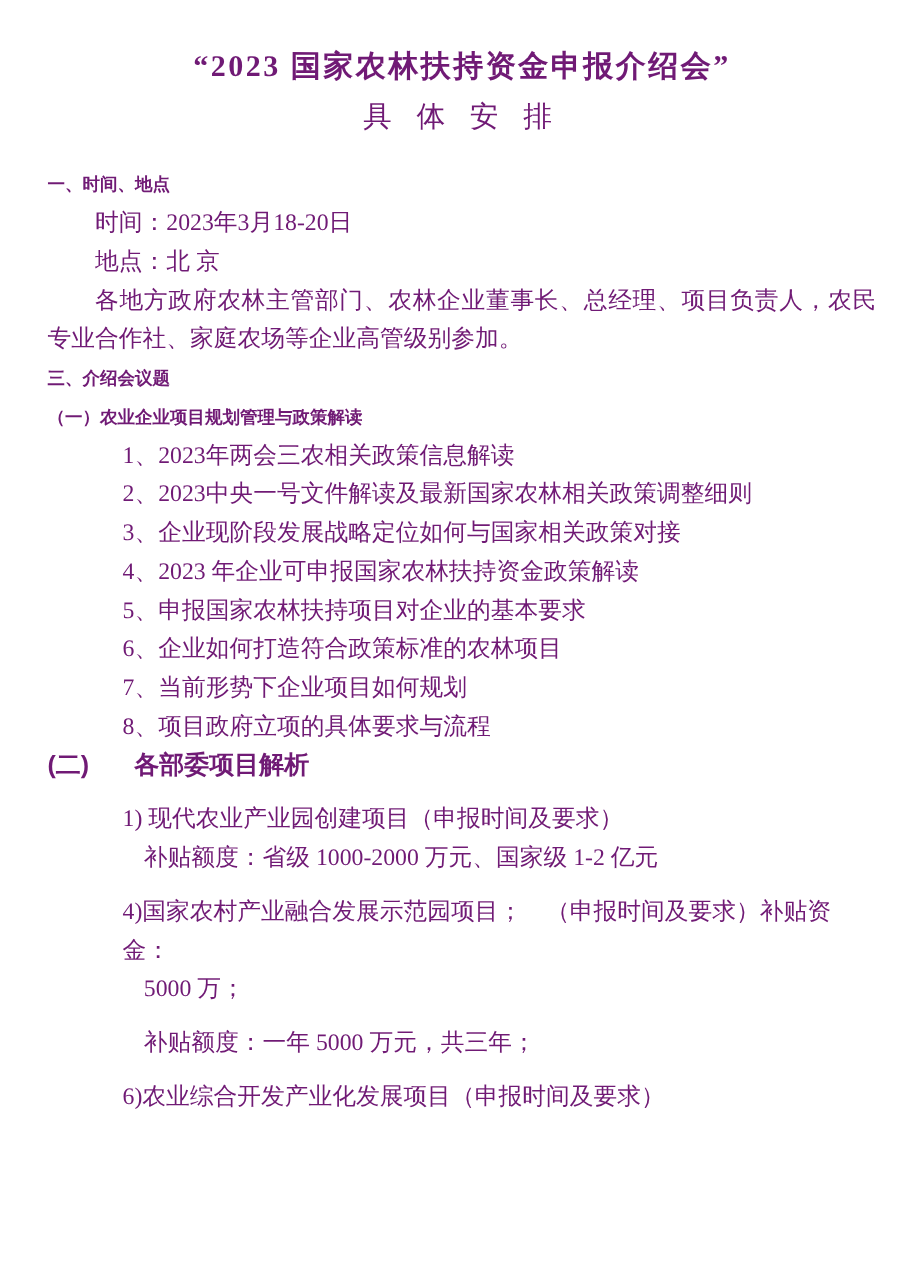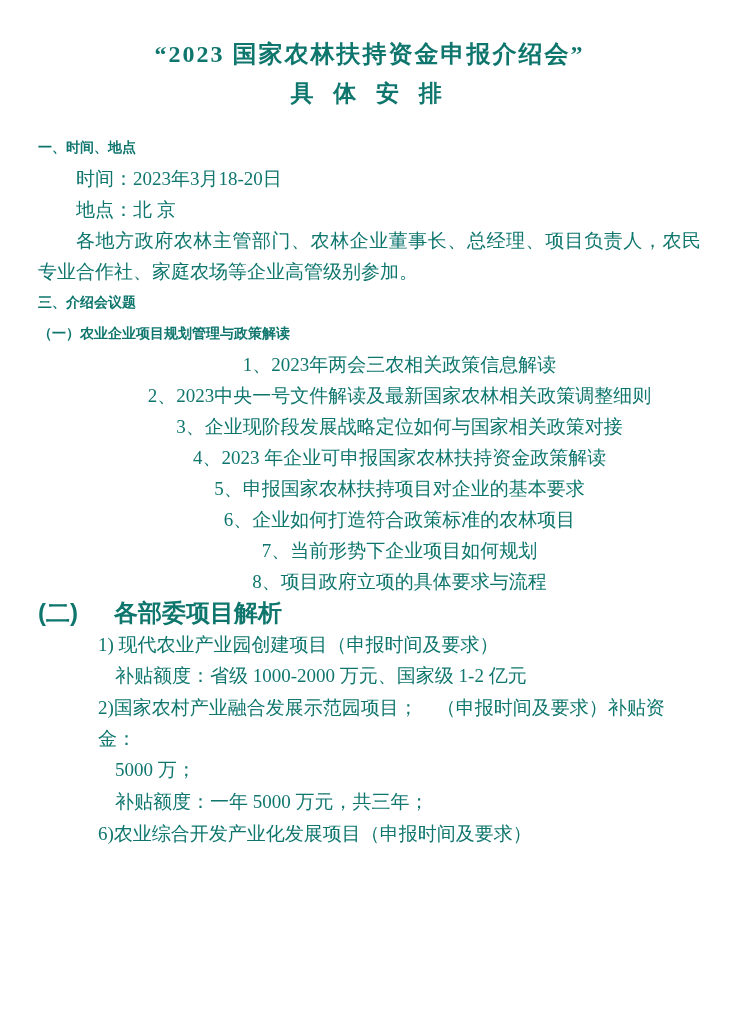--- a/index.html
+++ b/index.html
@@ -7,37 +7,37 @@
     padding: 0;
     background: #ffffff;
   }
   .page {
     position: relative;
     width: 731px;
     height: 1024px;
     background: #ffffff;
     box-sizing: border-box;
     padding: 36px 30px 0 38px;
-    color: #0f766e;
+    color: #701a75;
     font-family: "Liberation Serif", "DejaVu Serif", serif;
     font-size: 19px;
     overflow: hidden;
   }
   .title-block {
     text-align: center;
     margin-bottom: 20px;
   }
   .title-line1 {
     font-weight: bold;
     font-size: 24px;
     line-height: 36px;
     letter-spacing: 2px;
   }
   .title-line2 {
-    font-weight: bold;
+    font-weight: normal;
     font-size: 23px;
     line-height: 36px;
     letter-spacing: 7px;
     margin-top: 4px;
   }
   .heading {
     font-family: "Liberation Sans", "DejaVu Sans", sans-serif;
     font-weight: bold;
     font-size: 14px;
     line-height: 31px;
@@ -49,33 +49,32 @@
     padding-left: 38px;
   }
   .para {
     line-height: 31px;
     text-indent: 2em;
     text-align: justify;
   }
   .sub-items .body-line {
     padding-left: 60px;
     line-height: 31px;
-    text-align: center;
   }
   .part2-heading {
     font-family: "Liberation Sans", "DejaVu Sans", sans-serif;
     font-weight: bold;
-    font-size: 24px;
+    font-size: 20px;
     line-height: 31px;
   }
   .part2-heading .part2-title-text {
     margin-left: 36px;
   }
   .part2-item {
-    margin-top: 1px;
+    margin-top: 12px;
   }
   .part2-item-title {
     padding-left: 60px;
     line-height: 31px;
   }
   .part2-item-detail {
     padding-left: 77px;
     line-height: 31px;
   }
 </style>
@@ -118,21 +117,21 @@
     <div class="part2-heading">
       <span>(二)</span><span class="part2-title-text">各部委项目解析</span>
     </div>
 
     <div>
       <div class="part2-item">
         <div class="part2-item-title">1) 现代农业产业园创建项目（申报时间及要求）</div>
         <div class="part2-item-detail">补贴额度：省级 1000-2000 万元、国家级 1-2 亿元</div>
       </div>
       <div class="part2-item">
-        <div class="part2-item-title">2)国家农村产业融合发展示范园项目；　（申报时间及要求）补贴资金：</div>
+        <div class="part2-item-title">4)国家农村产业融合发展示范园项目；　（申报时间及要求）补贴资金：</div>
         <div class="part2-item-detail">5000 万；</div>
       </div>
       <div class="part2-item">
         <div class="part2-item-detail">补贴额度：一年 5000 万元，共三年；</div>
       </div>
       <div class="part2-item">
         <div class="part2-item-title">6)农业综合开发产业化发展项目（申报时间及要求）</div>
 
       </div>
     </div>

